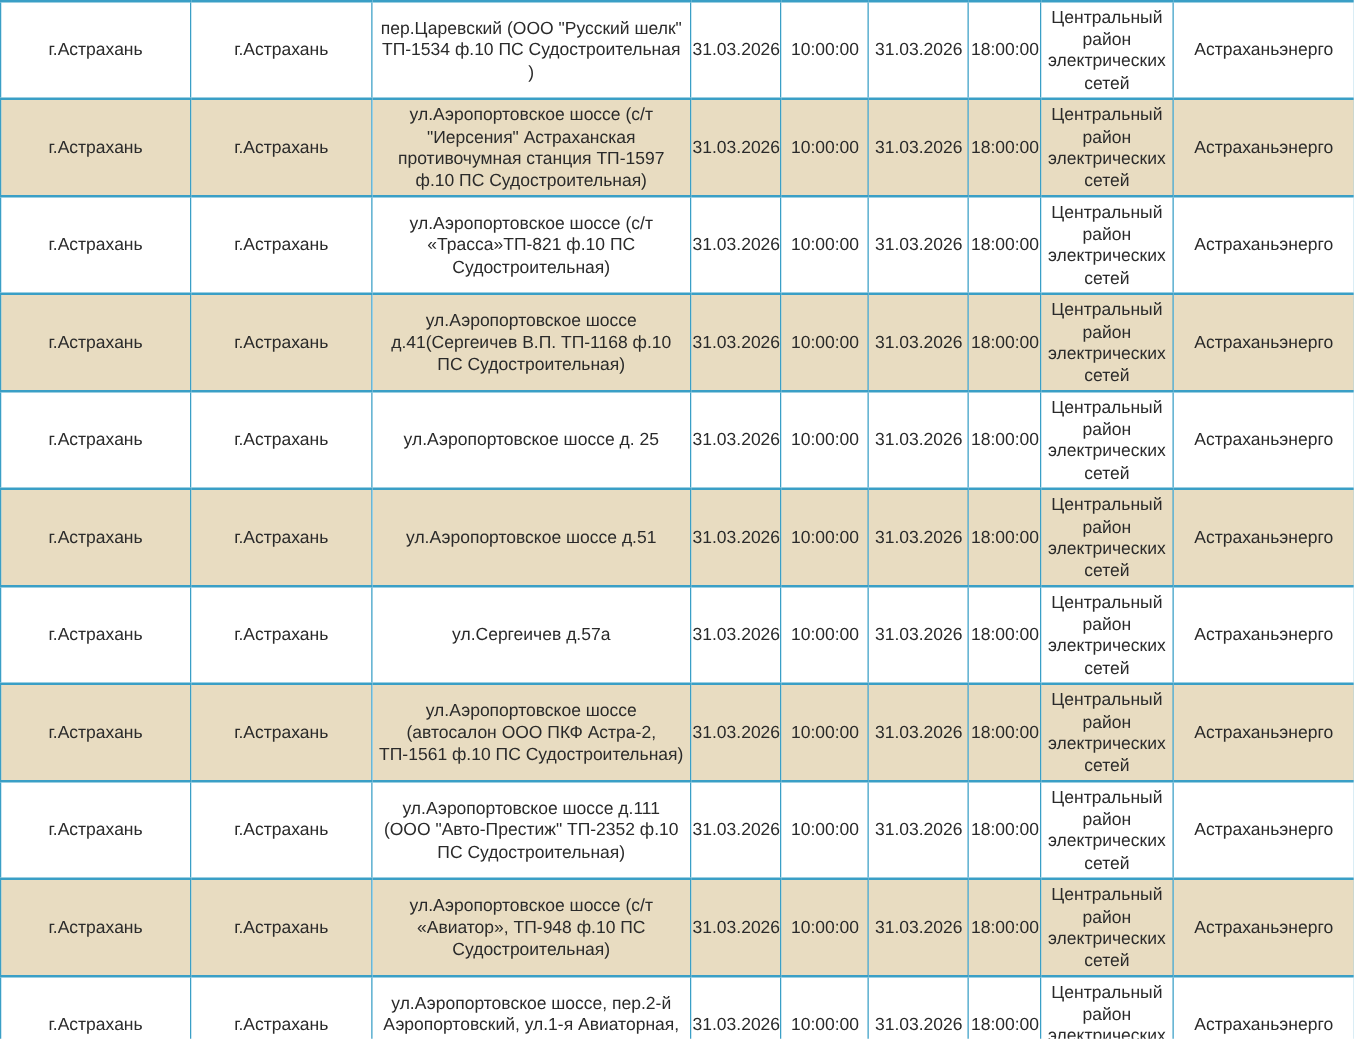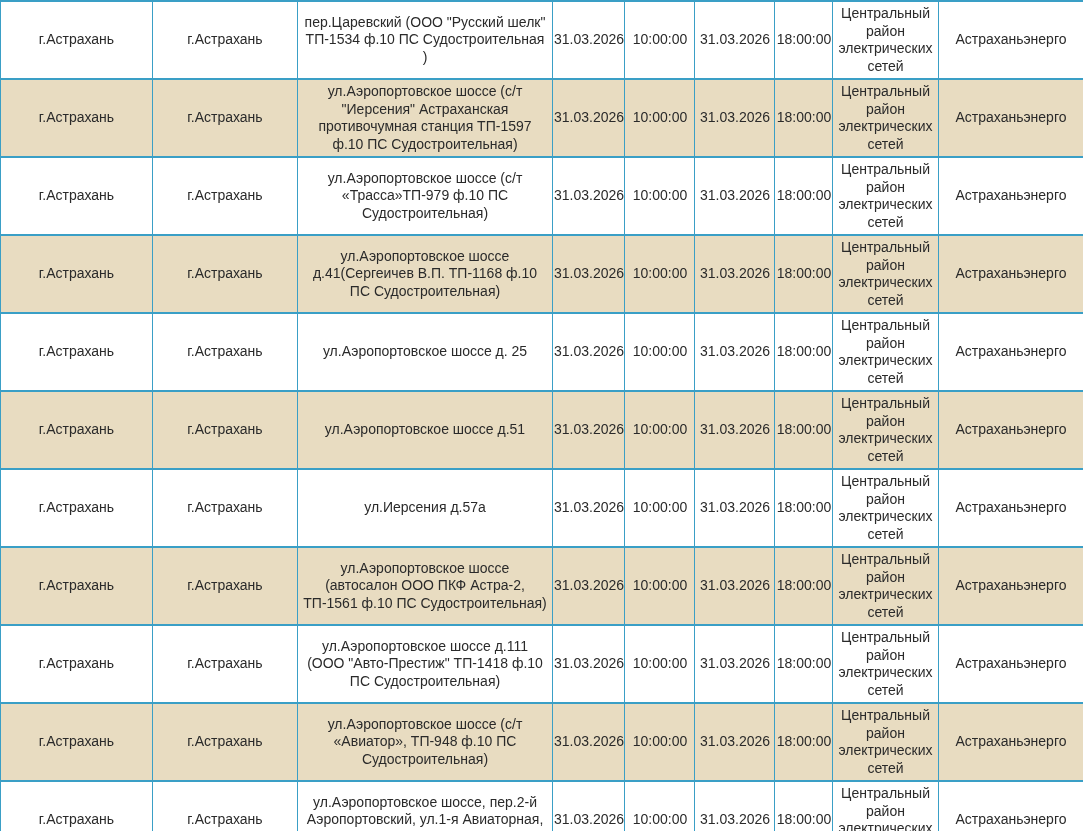--- a/index.html
+++ b/index.html
@@ -78,21 +78,21 @@
     <td>31.03.2026</td>
     <td>10:00:00</td>
     <td>31.03.2026</td>
     <td>18:00:00</td>
     <td>Центральный район электрических сетей</td>
     <td>Астраханьэнерго</td>
   </tr>
         <tr>
     <td>г.Астрахань</td>
     <td>г.Астрахань</td>
-    <td>ул.Аэропортовское шоссе (с/т «Трасса»ТП-979 ф.10 ПС Судостроительная)</td>
+    <td>ул.Аэропортовское шоссе (с/т «Трасса»ТП-821 ф.10 ПС Судостроительная)</td>
     <td>31.03.2026</td>
     <td>10:00:00</td>
     <td>31.03.2026</td>
     <td>18:00:00</td>
     <td>Центральный район электрических сетей</td>
     <td>Астраханьэнерго</td>
   </tr>
         <tr>
     <td>г.Астрахань</td>
     <td>г.Астрахань</td>
@@ -122,21 +122,21 @@
     <td>31.03.2026</td>
     <td>10:00:00</td>
     <td>31.03.2026</td>
     <td>18:00:00</td>
     <td>Центральный район электрических сетей</td>
     <td>Астраханьэнерго</td>
   </tr>
         <tr>
     <td>г.Астрахань</td>
     <td>г.Астрахань</td>
-    <td>ул.Иерсения д.57а</td>
+    <td>ул.Сергеичев д.57а</td>
     <td>31.03.2026</td>
     <td>10:00:00</td>
     <td>31.03.2026</td>
     <td>18:00:00</td>
     <td>Центральный район электрических сетей</td>
     <td>Астраханьэнерго</td>
   </tr>
         <tr>
     <td>г.Астрахань</td>
     <td>г.Астрахань</td>
@@ -144,21 +144,21 @@
     <td>31.03.2026</td>
     <td>10:00:00</td>
     <td>31.03.2026</td>
     <td>18:00:00</td>
     <td>Центральный район электрических сетей</td>
     <td>Астраханьэнерго</td>
   </tr>
         <tr>
     <td>г.Астрахань</td>
     <td>г.Астрахань</td>
-    <td>ул.Аэропортовское шоссе д.111 (ООО "Авто-Престиж" ТП-1418 ф.10 ПС Судостроительная)</td>
+    <td>ул.Аэропортовское шоссе д.111 (ООО "Авто-Престиж" ТП-2352 ф.10 ПС Судостроительная)</td>
     <td>31.03.2026</td>
     <td>10:00:00</td>
     <td>31.03.2026</td>
     <td>18:00:00</td>
     <td>Центральный район электрических сетей</td>
     <td>Астраханьэнерго</td>
   </tr>
         <tr>
     <td>г.Астрахань</td>
     <td>г.Астрахань</td>

